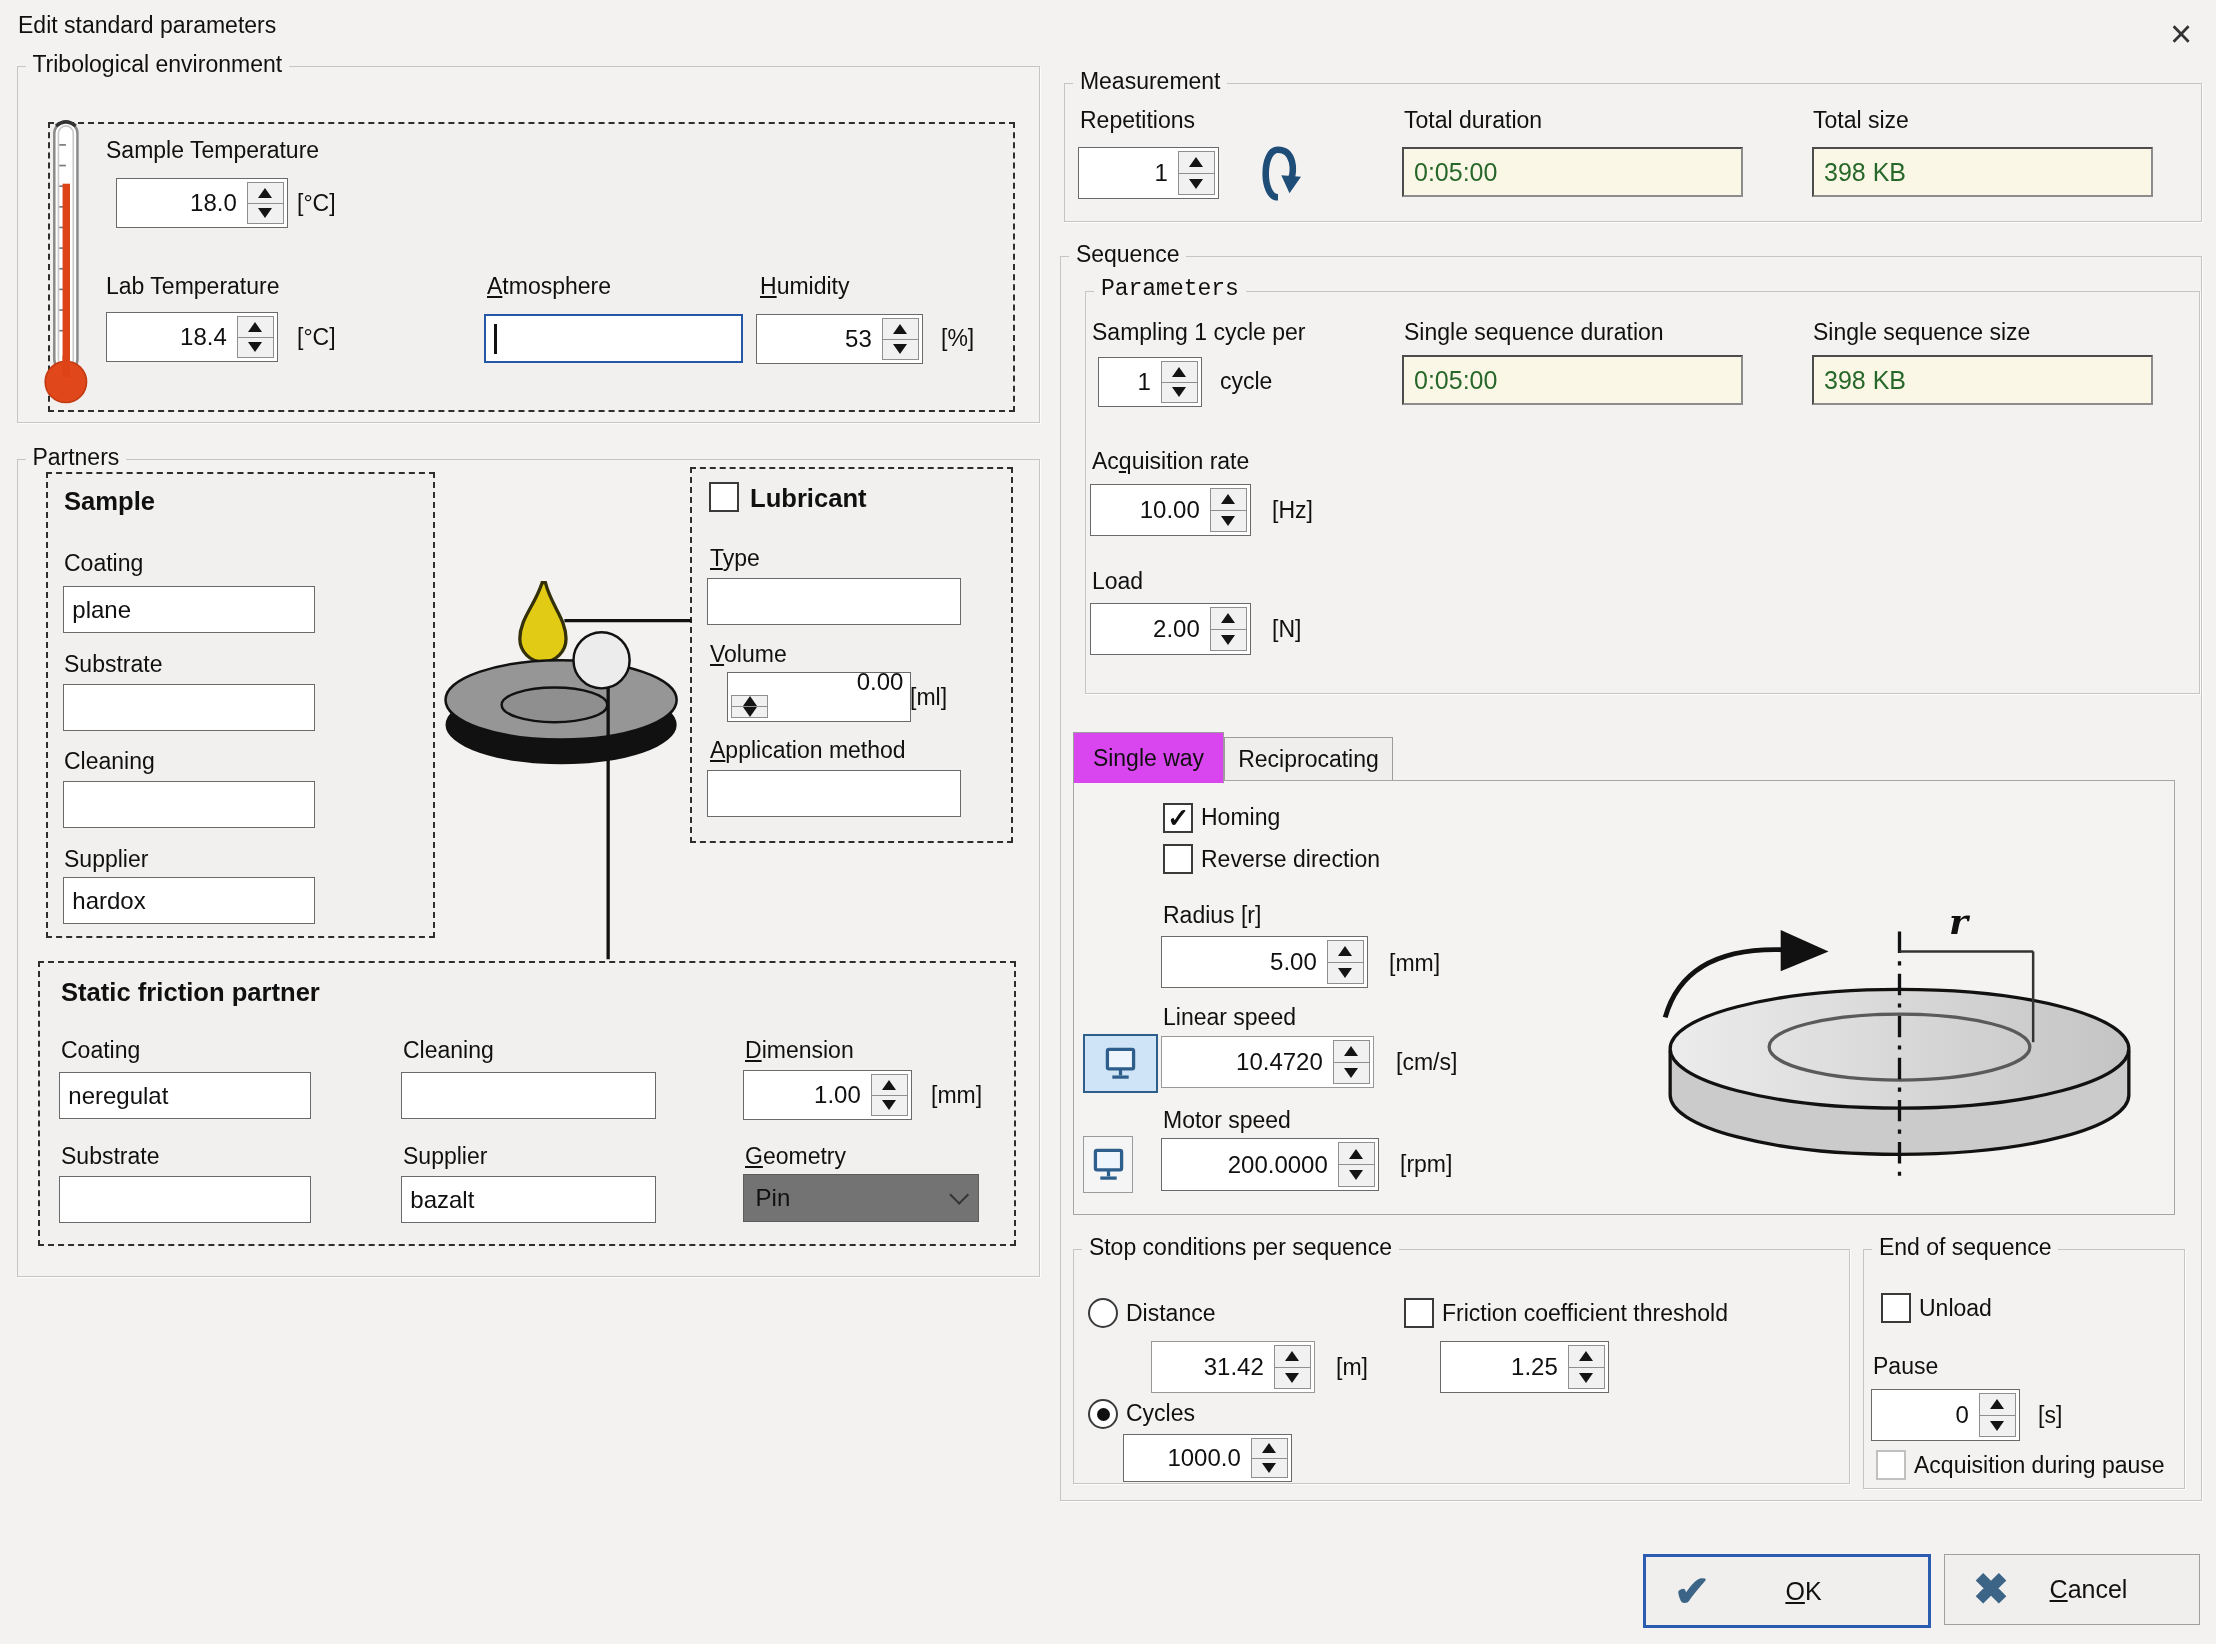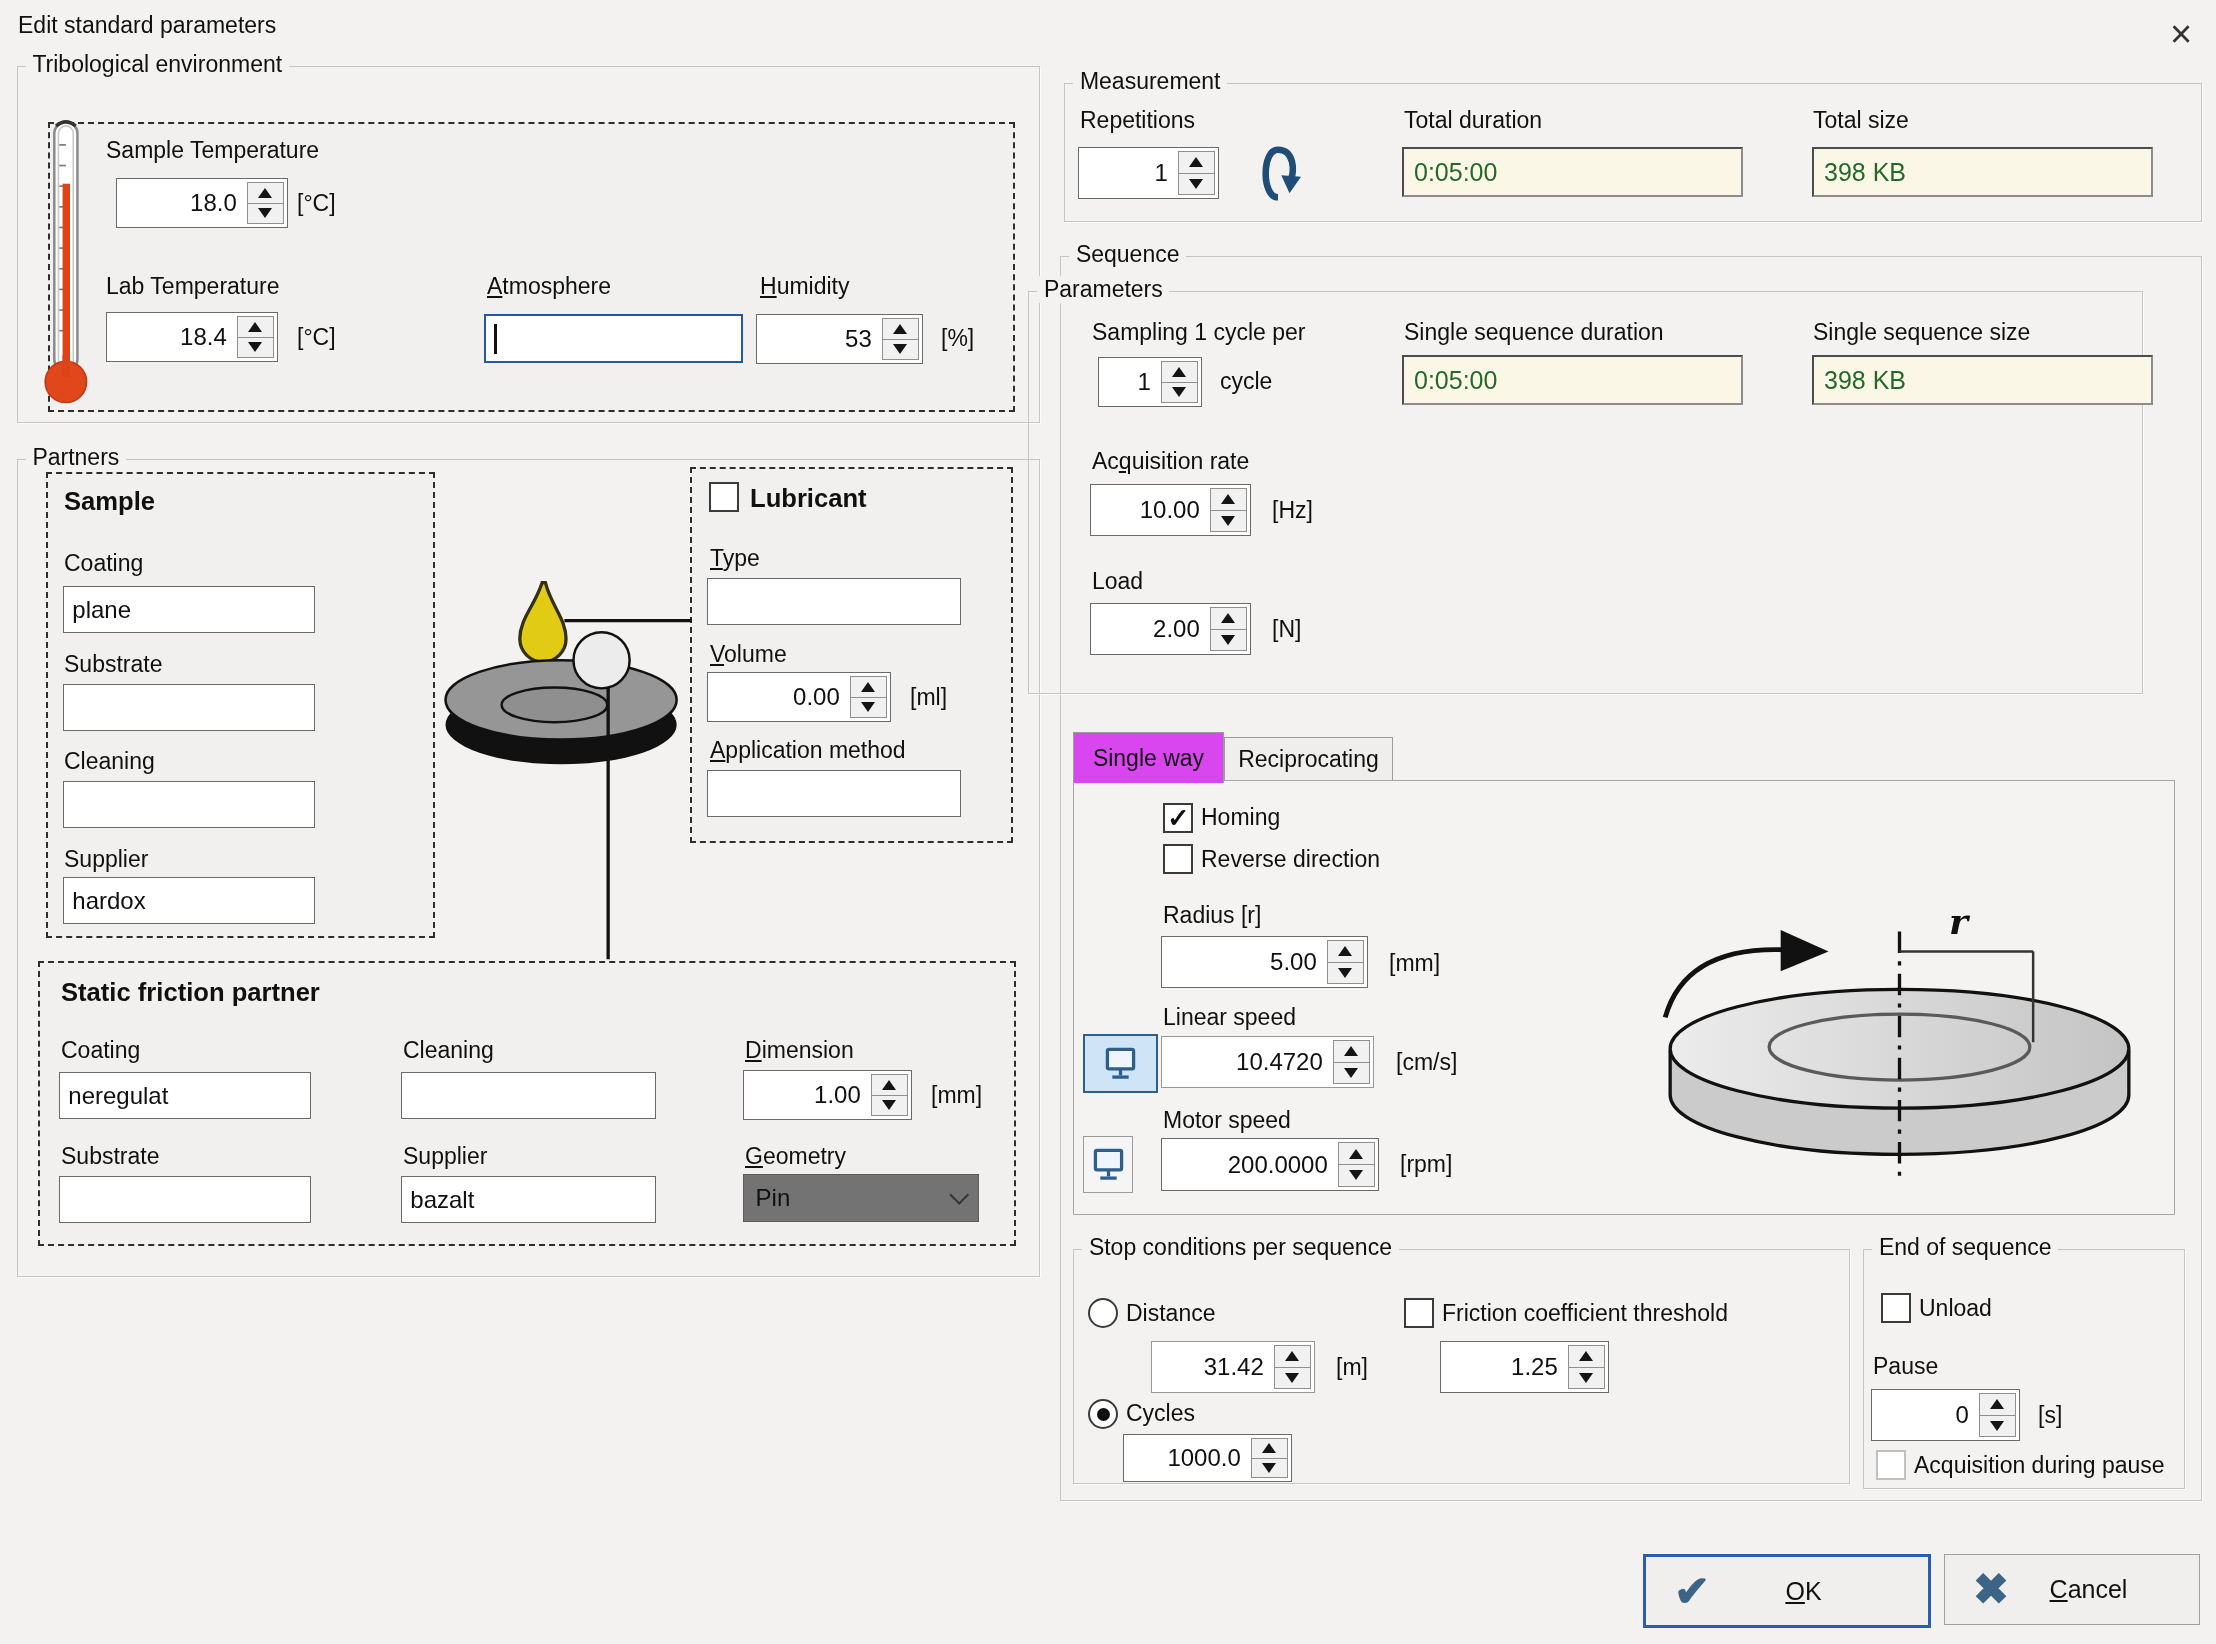--- a/index.html
+++ b/index.html
@@ -178,21 +178,21 @@
   <div class="lbl b" style="left:750px;top:484px;">Lubricant</div>
   <div class="lbl" style="left:710px;top:545px;">
     <span class="u">T</span><span>ype</span>
   </div>
   <div class="txt" style="left:707px;top:578px;width:235px;height:45px;">
       <span></span>
     </div>
   <div class="lbl" style="left:710px;top:641px;">
     <span class="u">V</span><span>olume</span>
   </div>
-  <div class="num" style="left:707px;top:672px;width:182px;height:48px;">
+  <div class="num" style="left:727px;top:672px;width:182px;height:48px;flex-direction:column;">
     <span class="val">0.00</span>
     <span class="spins">
       <span class="sb up">
           <i class="tri-up"></i>
         </span>
       <span class="sb">
           <i class="tri-dn"></i>
         </span>
     </span>
   </div>
@@ -269,21 +269,21 @@
   </svg>
   <div class="lbl" style="left:1404px;top:107px;">Total duration</div>
   <div class="ro" style="left:1402px;top:147px;width:317px;height:46px;">0:05:00</div>
   <div class="lbl" style="left:1813px;top:107px;">Total size</div>
   <div class="ro" style="left:1812px;top:147px;width:317px;height:46px;">398 KB</div>
 
   <div class="gb" style="left:1060px;top:256px;width:1140px;height:1243px;">
     <span class="gl">Sequence</span>
   </div>
 
-  <div class="gb" style="left:1028px;top:291px;width:1113px;height:401px;">
+  <div class="gb" style="left:1085px;top:291px;width:1113px;height:401px;font-family:Liberation Mono, monospace;">
     <span class="gl">Parameters</span>
   </div>
   <div class="lbl" style="left:1092px;top:319px;">Sampling 1 cycle per</div>
   <div class="num" style="left:1098px;top:357px;width:102px;height:48px;">
     <span class="val">1</span>
     <span class="spins">
       <span class="sb up">
           <i class="tri-up"></i>
         </span>
       <span class="sb">

